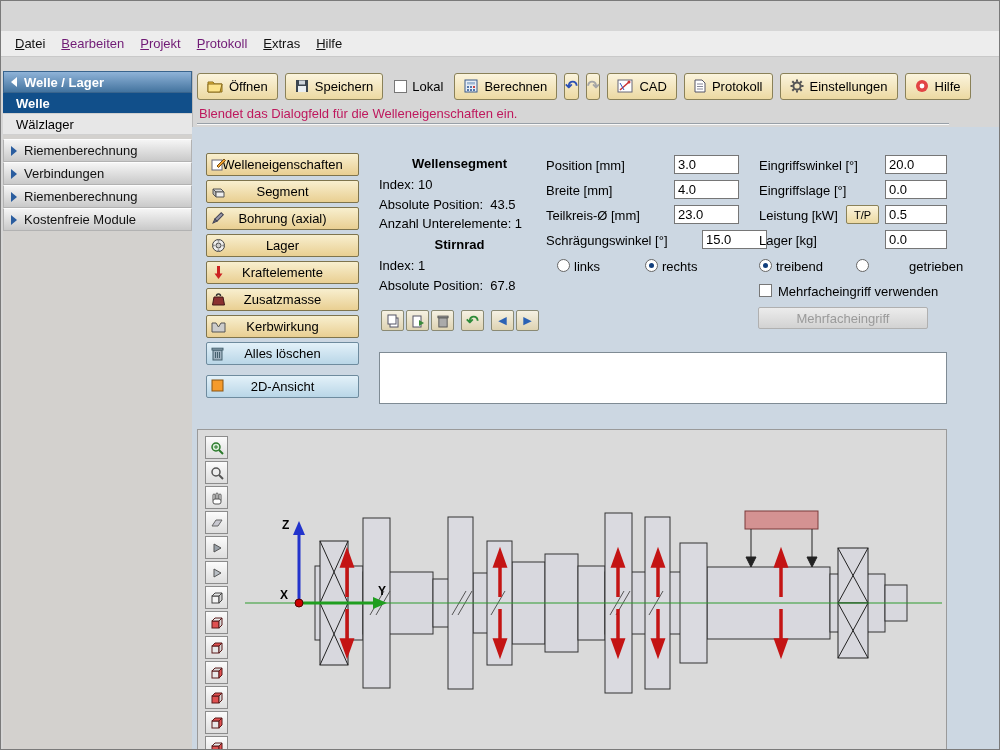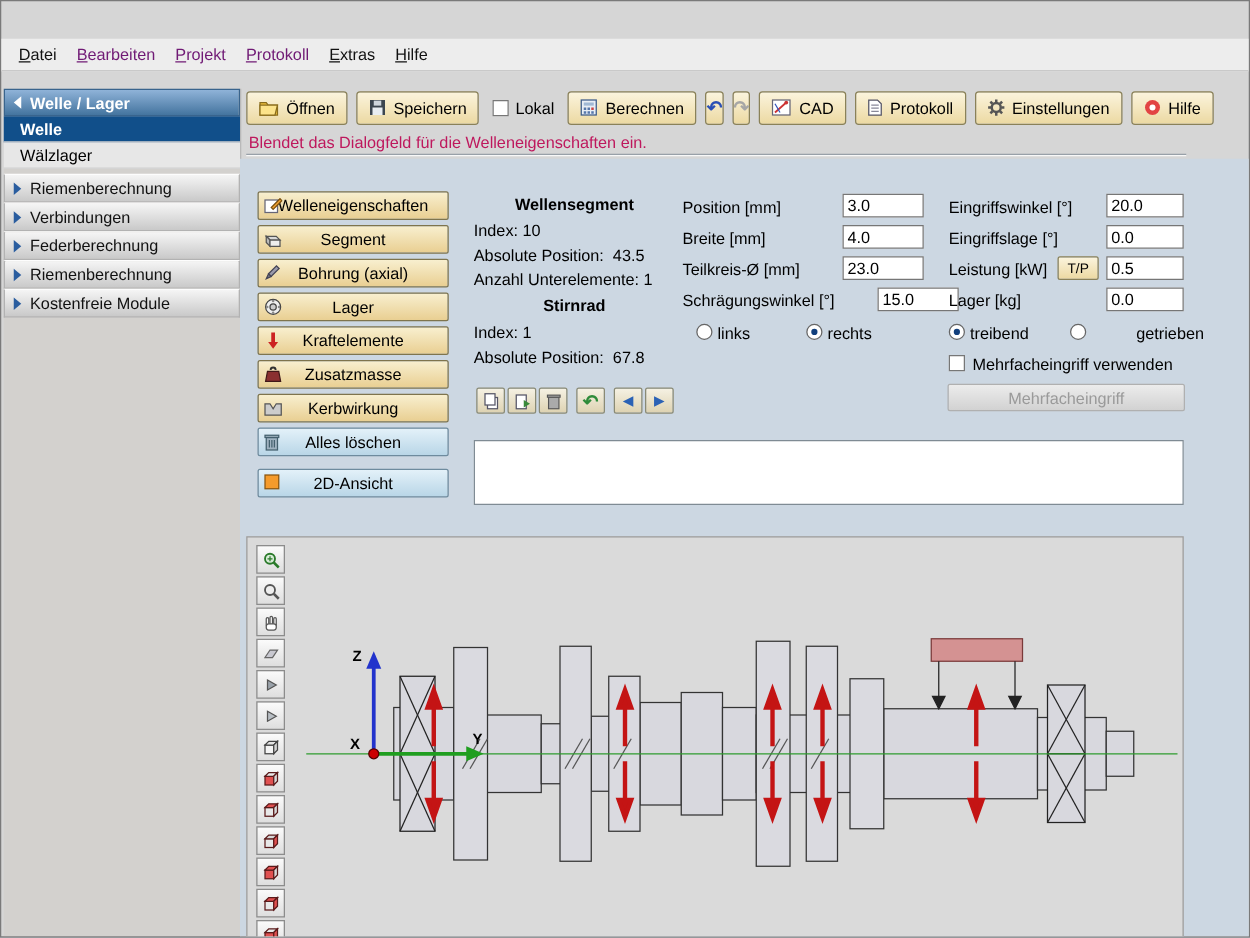--- a/index.html
+++ b/index.html
@@ -66,21 +66,21 @@
   .mini-nav{color:#2b62b5;font-size:11px}
 
   .flabel{position:absolute;white-space:nowrap}
   .field{position:absolute;width:65px;height:19px;border:1px solid #767676;background:#fff;
     font-family:"Liberation Sans",sans-serif;font-size:13px;padding:0 3px}
   .tp-btn{position:absolute;width:33px;height:19px;font-size:11px;display:flex;align-items:center;justify-content:center;
     background:linear-gradient(#fbf4dd,#ecd9a2);border:1px solid #8a8158;border-radius:2px}
   .radio{position:absolute;width:13px;height:13px;border-radius:50%;background:#fff;border:1px solid #666}
   .radio.checked::after{content:"";position:absolute;left:3px;top:3px;width:5px;height:5px;border-radius:50%;background:#113f7d}
   .rlabel{position:absolute;white-space:nowrap}
-  .dis-btn{position:absolute;left:757px;top:306px;width:190px;height:22px;border-radius:2px;
+  .dis-btn{position:absolute;left:757px;top:306px;width:170px;height:22px;border-radius:2px;
     background:linear-gradient(#ececec,#d2d2d2);border:1px solid #b0b0b0;color:#9a9a9a;
     display:flex;align-items:center;justify-content:center}
   .msg-box{position:absolute;left:378px;top:351px;width:568px;height:52px;background:#fff;border:1px solid #7f8b94}
 
   
   .draw-panel{position:absolute;left:196px;top:428px;width:750px;height:322px;background:#dadada;
     border:1px solid #9a9a9a;overflow:hidden}
   .rail-btn{position:absolute;left:7px;width:23px;height:23px;display:flex;align-items:center;justify-content:center;
     background:linear-gradient(#fbfbfb,#dedede);border:1px solid #8c8c8c}
   .shaft-svg{position:absolute;left:32px;top:1px}
@@ -113,24 +113,20 @@
       <span>Wälzlager</span>
     </div>
     <div class="side-sections">
       <div class="side-section">
         <span class="tri-right"></span>
         <span>Riemenberechnung</span>
       </div>
       <div class="side-section">
         <span class="tri-right"></span>
         <span>Verbindungen</span>
-      </div>
-      <div class="side-section">
-        <span class="tri-right"></span>
-        <span>Federberechnung</span>
       </div>
       <div class="side-section">
         <span class="tri-right"></span>
         <span>Riemenberechnung</span>
       </div>
       <div class="side-section">
         <span class="tri-right"></span>
         <span>Kostenfreie Module</span>
       </div>
     </div>

